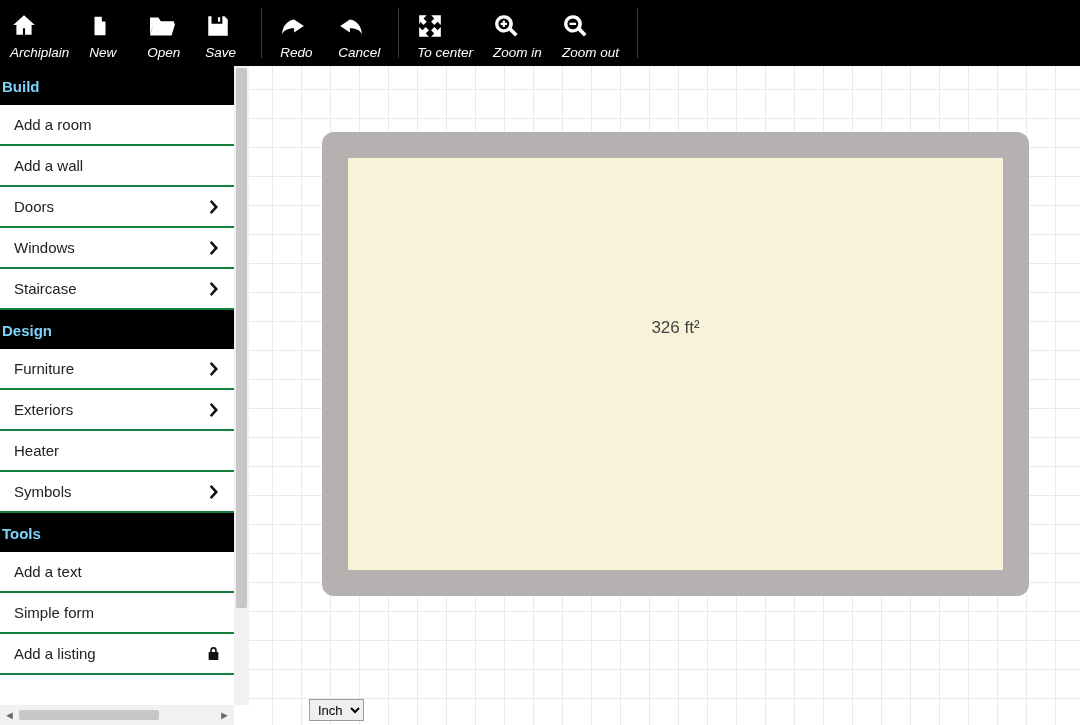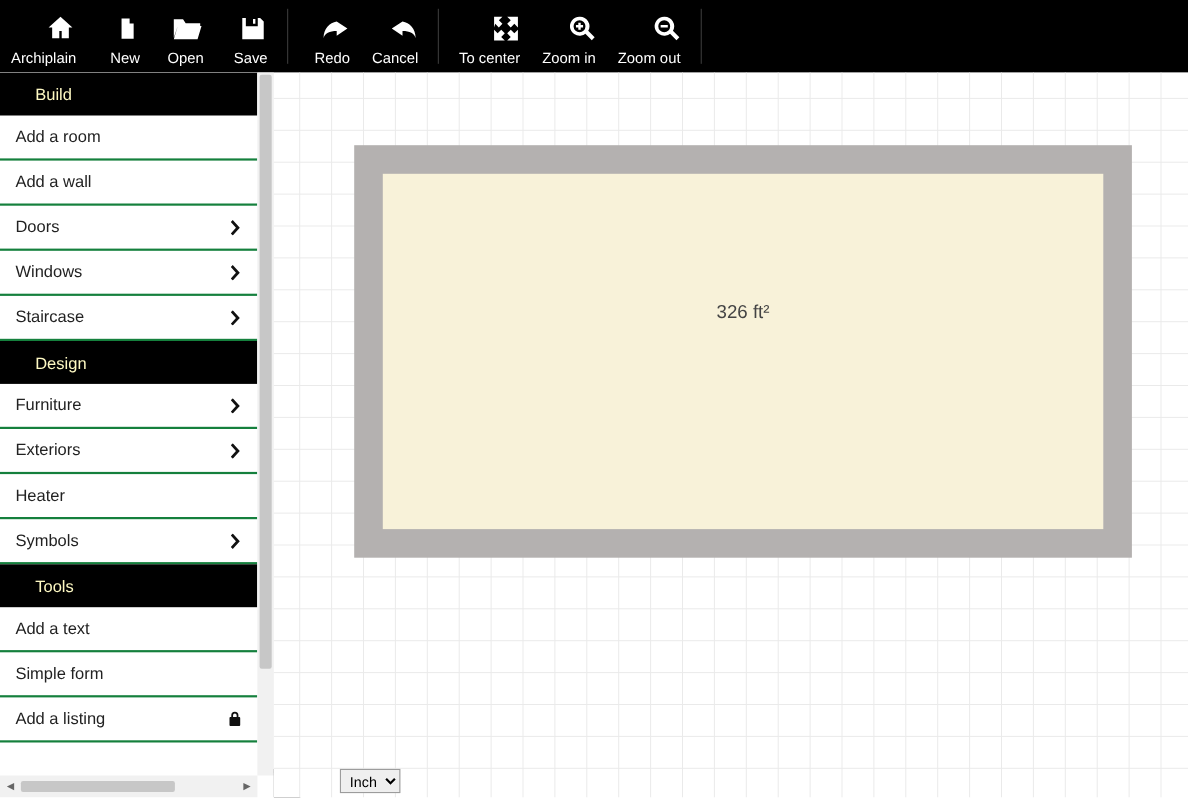--- a/index.html
+++ b/index.html
@@ -6,44 +6,44 @@
   html, body { margin:0; padding:0; height:100%; font-family: Arial, Helvetica, sans-serif; font-size:14px; color:#222; }
   body { width:1080px; height:725px; overflow:hidden; position:relative; background:#fff; }
 
   
   .toolbar {
     height:66px; background:#000; color:#fff; display:flex; align-items:stretch;
   }
   .tb-group { display:flex; align-items:stretch; }
   .tb-sep { width:1px; background:#3a3a3a; margin:8px 8px; }
   .tb-item {
-    display:flex; flex-direction:column; align-items:flex-end; justify-content:flex-end;
-    padding:6px 10px 6px; min-width:58px; cursor:pointer;
+    display:flex; flex-direction:column; align-items:flex-start; justify-content:flex-end;
+    padding:6px 10px 6px; min-width:58px; cursor:pointer;font-style:italic;
   }
   .tb-item .label { font-size:13.5px; margin-top:4px; color:#fff; white-space:nowrap; }
   .tb-item .icon { height:30px; display:flex; align-items:center; justify-content:center; }
   .tb-item svg { fill:#fff; }
 
   
   .workspace { position:absolute; top:66px; left:0; right:0; bottom:0; }
   .side-wrap { position:absolute; top:0; left:0; width:249px; bottom:20px; background:#fff; }
   .side-scroll { position:absolute; top:0; left:0; width:234px; bottom:0; overflow:hidden; }
   .side-vtrack { position:absolute; top:0; right:0; width:15px; bottom:0; background:#f1f1f1; }
   .side-vthumb { position:absolute; top:2px; left:2px; right:2px; height:540px; background:#c7c7c7; border-radius:2px; }
   .side-hscroll {
     position:absolute; left:0; bottom:0; width:234px; height:20px; background:#f1f1f1;
     display:flex; align-items:center; justify-content:space-between; padding:0 4px;
   }
   .sb-arrow { font-size:11px; color:#666; line-height:1; user-select:none; }
   .side-htrack { flex:1; height:10px; margin:0 4px; position:relative; }
   .side-hthumb { position:absolute; left:0; top:0; height:10px; width:140px; background:#c7c7c7; border-radius:2px; }
 
   .cat-header {
-    background:#000; color:#fef9c3; font-weight:normal; font-size:15px;
-    padding:12px 32px 10px;
+    background:#000; color:#7dd3fc; font-weight:bold; font-size:15px;
+    padding:12px 2px 10px;
   }
   .cat-item {
     display:flex; align-items:center; justify-content:space-between;
     padding:11px 14px; border-bottom:2px solid #15803d; cursor:pointer; font-size:15px;
   }
   .cat-item .chev svg, .cat-item .lock svg { fill:#111; }
   .cat-item .chev, .cat-item .lock { width:16px; display:flex; justify-content:flex-end; }
 
   
   .collapse-handle {
@@ -56,22 +56,23 @@
   
   .canvas {
     position:absolute; top:0; left:249px; right:0; bottom:0; background:#fff;
     background-image:
       linear-gradient(to right, #eaeaea 1px, transparent 1px),
       linear-gradient(to bottom, #eaeaea 1px, transparent 1px);
     background-size:29px 29px;
     background-position:-6px -6px;
   }
   .room-outer {
-    position:absolute; left:73px; top:66px; width:707px; height:375px;
+    position:absolute; left:73px; top:66px; width:707px; height:464px;
     background:#b4b1b0;
+    border-radius:12px;
   }
   .room-inner {
     position:absolute; left:26px; top:26px; right:26px; bottom:26px;
     background:#f8f2d9;
     display:flex; align-items:center; justify-content:center;
   }
   .room-area { font-size:17px; color:#444; margin-top:-72px;}
 
   
   .bottom-row{

